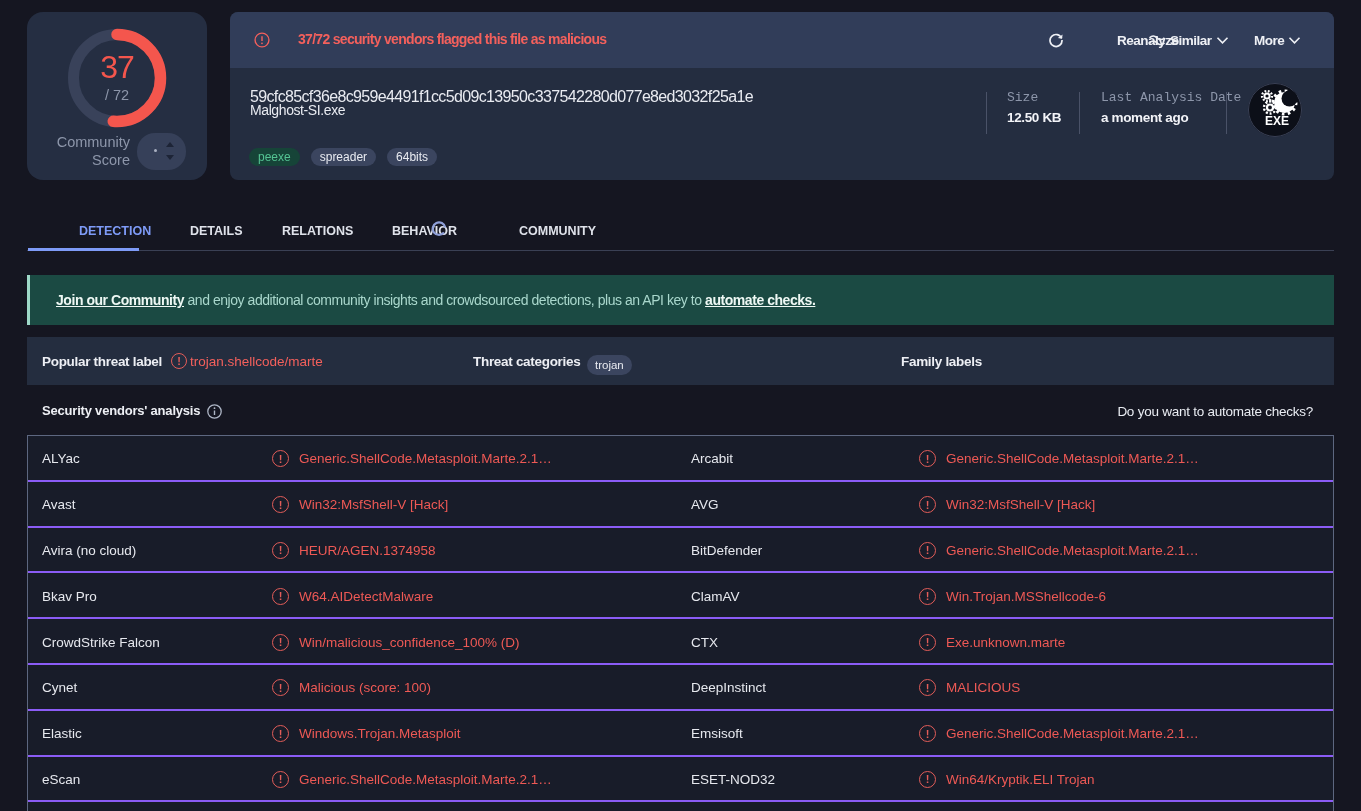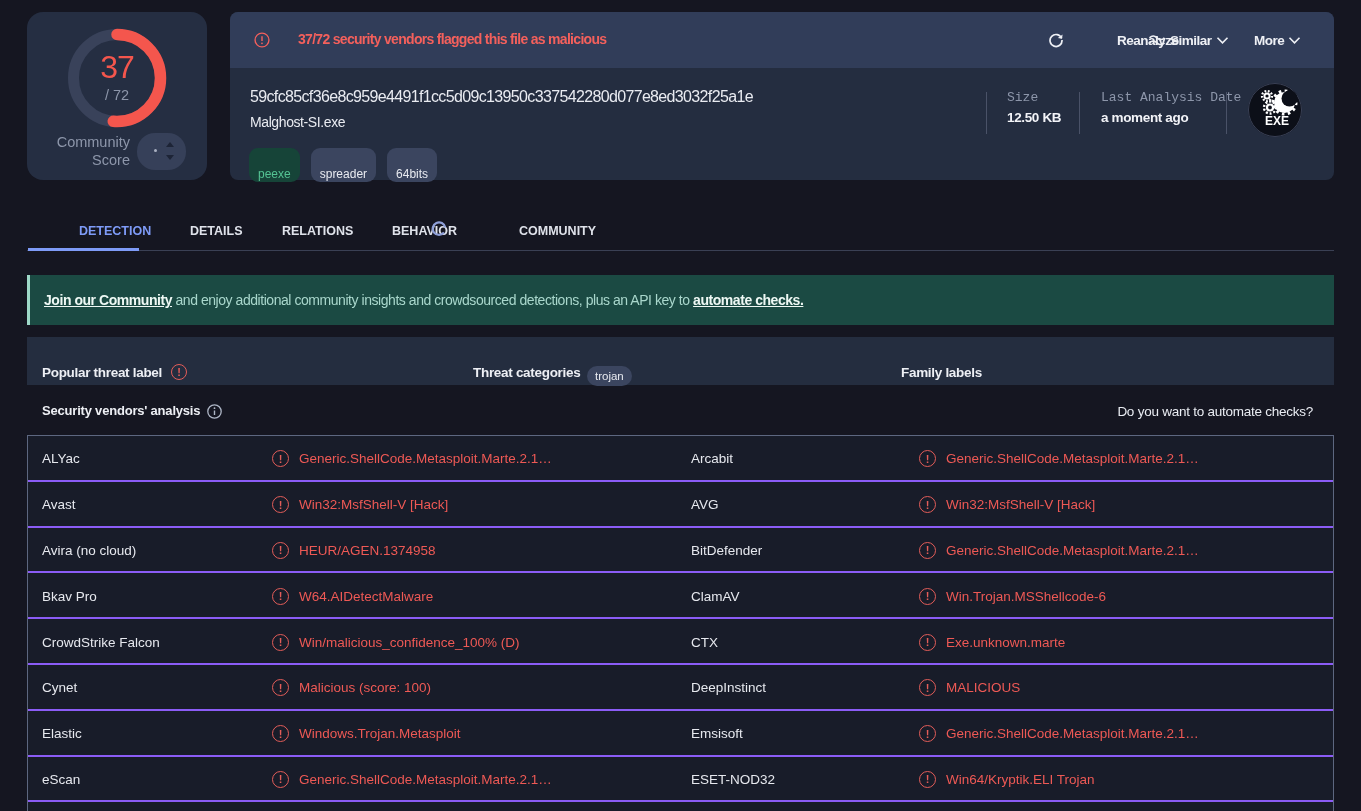--- a/index.html
+++ b/index.html
@@ -18,42 +18,42 @@
   .tri-dn { left:29px; top:22px; width:0; height:0; border-left:4.5px solid transparent; border-right:4.5px solid transparent; border-top:5.5px solid #1d2436; }
 
   
   .hpanel { left:230px; top:12px; width:1104px; height:168px; background:#242d40; border-radius:8px; }
   .hstrip { left:0; top:0; width:1104px; height:56px; background:#313d59; border-radius:8px 8px 0 0; }
   .warnbig { left:24px; top:20px; width:16px; height:16px; color:#f4605c; }
   .warntxt { left:48px; top:19px; color:#f4605c; font-weight:bold; font-size:14px; letter-spacing:-0.7px;margin-left:20px; }
   .hbtns { left:0; top:0; width:1104px; height:56px; color:#eef0f5; font-size:13.5px; font-weight:bold; letter-spacing:-0.5px; }
   .hbtns .abs { top:0; height:56px; display:flex; align-items:center; }
   .hash { left:20px; top:76px; color:#e9ebf1; font-size:16px; letter-spacing:-0.65px;text-align:center; }
-  .fname { left:20px; top:102px; color:#e9ebf1; font-size:14px; letter-spacing:-0.4px; }
+  .fname { left:20px; top:90px; color:#e9ebf1; font-size:14px; letter-spacing:-0.4px; }
   .tags { left:19px; top:136px; display:flex; gap:11px; }
-  .tag { height:18px; line-height:18px; padding:17px 9px; border-radius:9px; background:#3b455f; color:#e9ebf1; font-size:12px; }
+  .tag { height:18px; line-height:18px; padding:0 9px; border-radius:9px; background:#3b455f; color:#e9ebf1; font-size:12px; }
   .tag.peexe { background:#164438; color:#54c393; }
   .vdiv { top:80px; width:1px; height:42px; background:#4a5268; }
   .ilabel { top:78px; color:#8d96aa; font-size:13px;font-family:Liberation Mono, monospace; }
   .ivalue { top:98px; color:#f2f3f7; font-size:13.5px; font-weight:bold; letter-spacing:-0.35px; }
 
   
   .tabs { left:0; top:214px; width:1361px; height:38px; }
   .tabline { left:27px; top:36px; width:1307px; height:1px; background:#3a4054; }
   .tabu { left:28px; top:34px; width:111px; height:3px; background:#7e9bf7; }
   .tab { top:10px; font-size:12.5px; font-weight:bold; letter-spacing:0; color:#dfe2ea;padding-left:31px; }
   .tab.act { color:#7e9bf7; }
 
   
-  .banner { left:27px; top:275px; width:1307px; height:50px; background:#1b4a43; border-left:3px solid #9ed9c8; color:#a9d7cc; font-size:14px; letter-spacing:-0.45px; display:flex; align-items:center; padding-left:14px; }
+  .banner { left:27px; top:275px; width:1307px; height:50px; background:#1b4a43; border-left:3px solid #9ed9c8; color:#a9d7cc; font-size:14px; letter-spacing:-0.45px; display:flex; align-items:center; padding-left:26px; }
   .banner b { color:#eef8f4; text-decoration:underline; }
 
   
   .tbar { left:27px; top:337px; width:1307px; height:48px; background:#242d3f; color:#edeff4; font-size:13.5px; }
-  .tbar .abs { top:11px; height:48px; display:flex; align-items:center; }
+  .tbar .abs { top:0; height:48px; display:flex; align-items:center; }
   .pill { height:20px; line-height:20px; padding:0 8px; border-radius:10px; background:#3b455f; color:#e9ebf1; font-size:11.5px;margin-top:8px; }
 
   
   .svh { left:42px; top:403px; color:#edeff4; font-size:13px; font-weight:bold; letter-spacing:-0.2px; }
   .autoq { right:48px; top:404px; color:#e9ecf2; font-size:13.5px; letter-spacing:-0.25px; }
 
   
   .vtable { left:27px; top:435px; width:1307px; height:376px; background:#181c29; border:1px solid #5d6780; border-bottom:none; }
   .vrow { position:relative; height:45.8px; border-bottom:2px solid #8b5cf6; }
   .vrow .abs { top:0; height:45.8px; display:flex; align-items:center; }
@@ -161,20 +161,21 @@
 
   <div class="abs banner">
       <span><b>Join our Community</b> and enjoy additional community insights and crowdsourced detections, plus an API key to <b>automate checks.</b></span>
     </div>
 
   <div class="abs tbar">
     <div class="abs" style="left:15px; font-weight:bold; letter-spacing:-0.3px">Popular threat label</div>
     <div class="abs" style="left:144px; color:#e35d59">
         <span class="warn" style="width:16px;height:16px">!</span>
       </div>
+    <div class="abs" style="left:163px; color:#f4605c">trojan.shellcode/marte</div>
     <div class="abs" style="left:446px; font-weight:bold; letter-spacing:-0.3px">Threat categories</div>
     <div class="abs" style="left:560px">
         <span class="pill">trojan</span>
       </div>
     <div class="abs" style="left:874px; font-weight:bold; letter-spacing:-0.3px">Family labels</div>
   </div>
 
   <div class="abs svh">Security vendors' analysis</div>
   <svg class="abs" style="left:207px; top:404px" width="15" height="15" viewBox="0 0 15 15">
       <circle cx="7.5" cy="7.5" r="6.7" fill="none" stroke="#aeb6c6" stroke-width="1.3"></circle>

